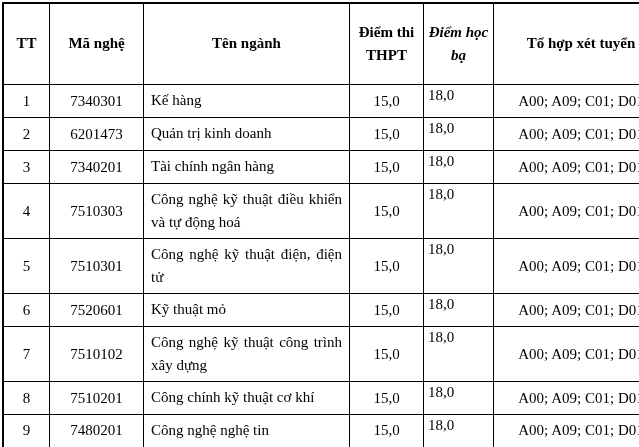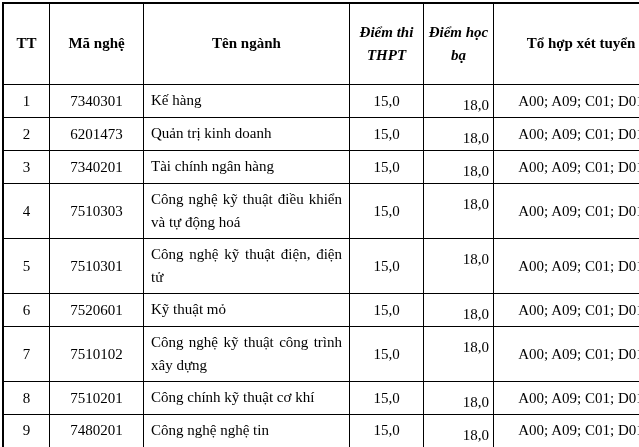--- a/index.html
+++ b/index.html
@@ -33,39 +33,39 @@
     vertical-align: middle;
     height: 76px;
     line-height: 1.55;
     padding: 2px 4px;
   }
   .score-table tbody tr { height: 33px; }
   .score-table tbody tr.tall { height: 55px; }
   .col-tt    { width: 37px; margin-top: 48px; }
   .col-code  { width: 85px; }
   .col-name  { width: 197px; }
-  .col-thpt  { width: 65px; font-style: italic; }
+  .col-thpt  { width: 65px; }
   .col-hocba { width: 61px; font-style: italic; }
   .col-tohop { width: 166px; }
   .score-table td { vertical-align: middle; }
   .score-table td.cell-tt,
   .score-table td.cell-code,
   .score-table td.cell-thpt,
   .score-table td.cell-tohop {
     text-align: center;
   }
   .score-table td.cell-name {
     text-align: justify;
     padding: 3px 7px;
     line-height: 1.55;
   }
   .score-table td.cell-hocba {
-    text-align: right;
+    text-align: left;
     vertical-align: top;
-    padding-top: 12px;
+    padding-top: 2px;
   }
 </style>
 </head>
 <body>
 
 <table class="score-table">
   <thead>
     <tr>
       <th class="col-tt">TT</th>
       <th class="col-code">Mã nghệ</th>

